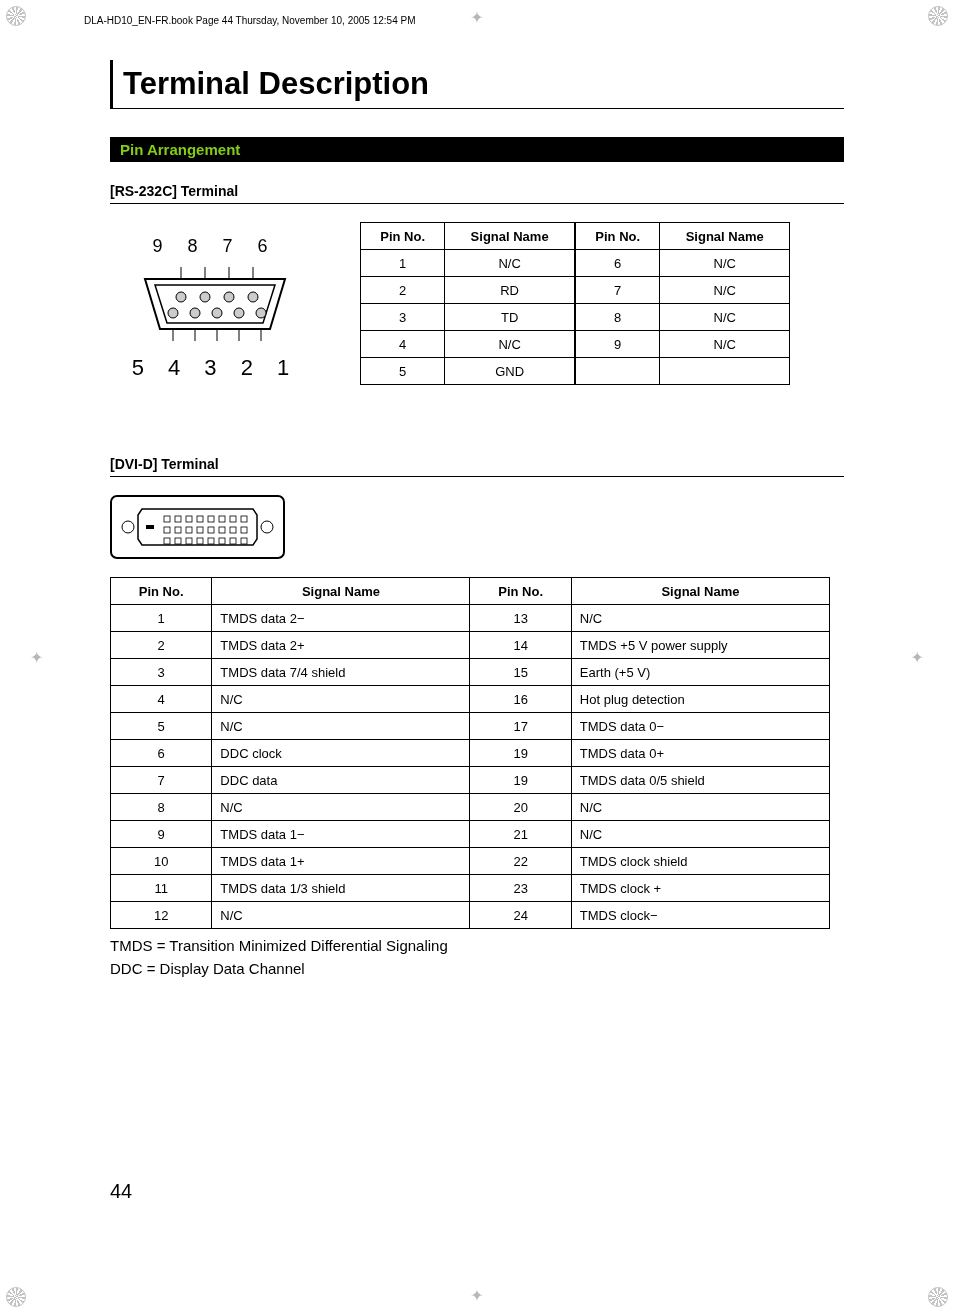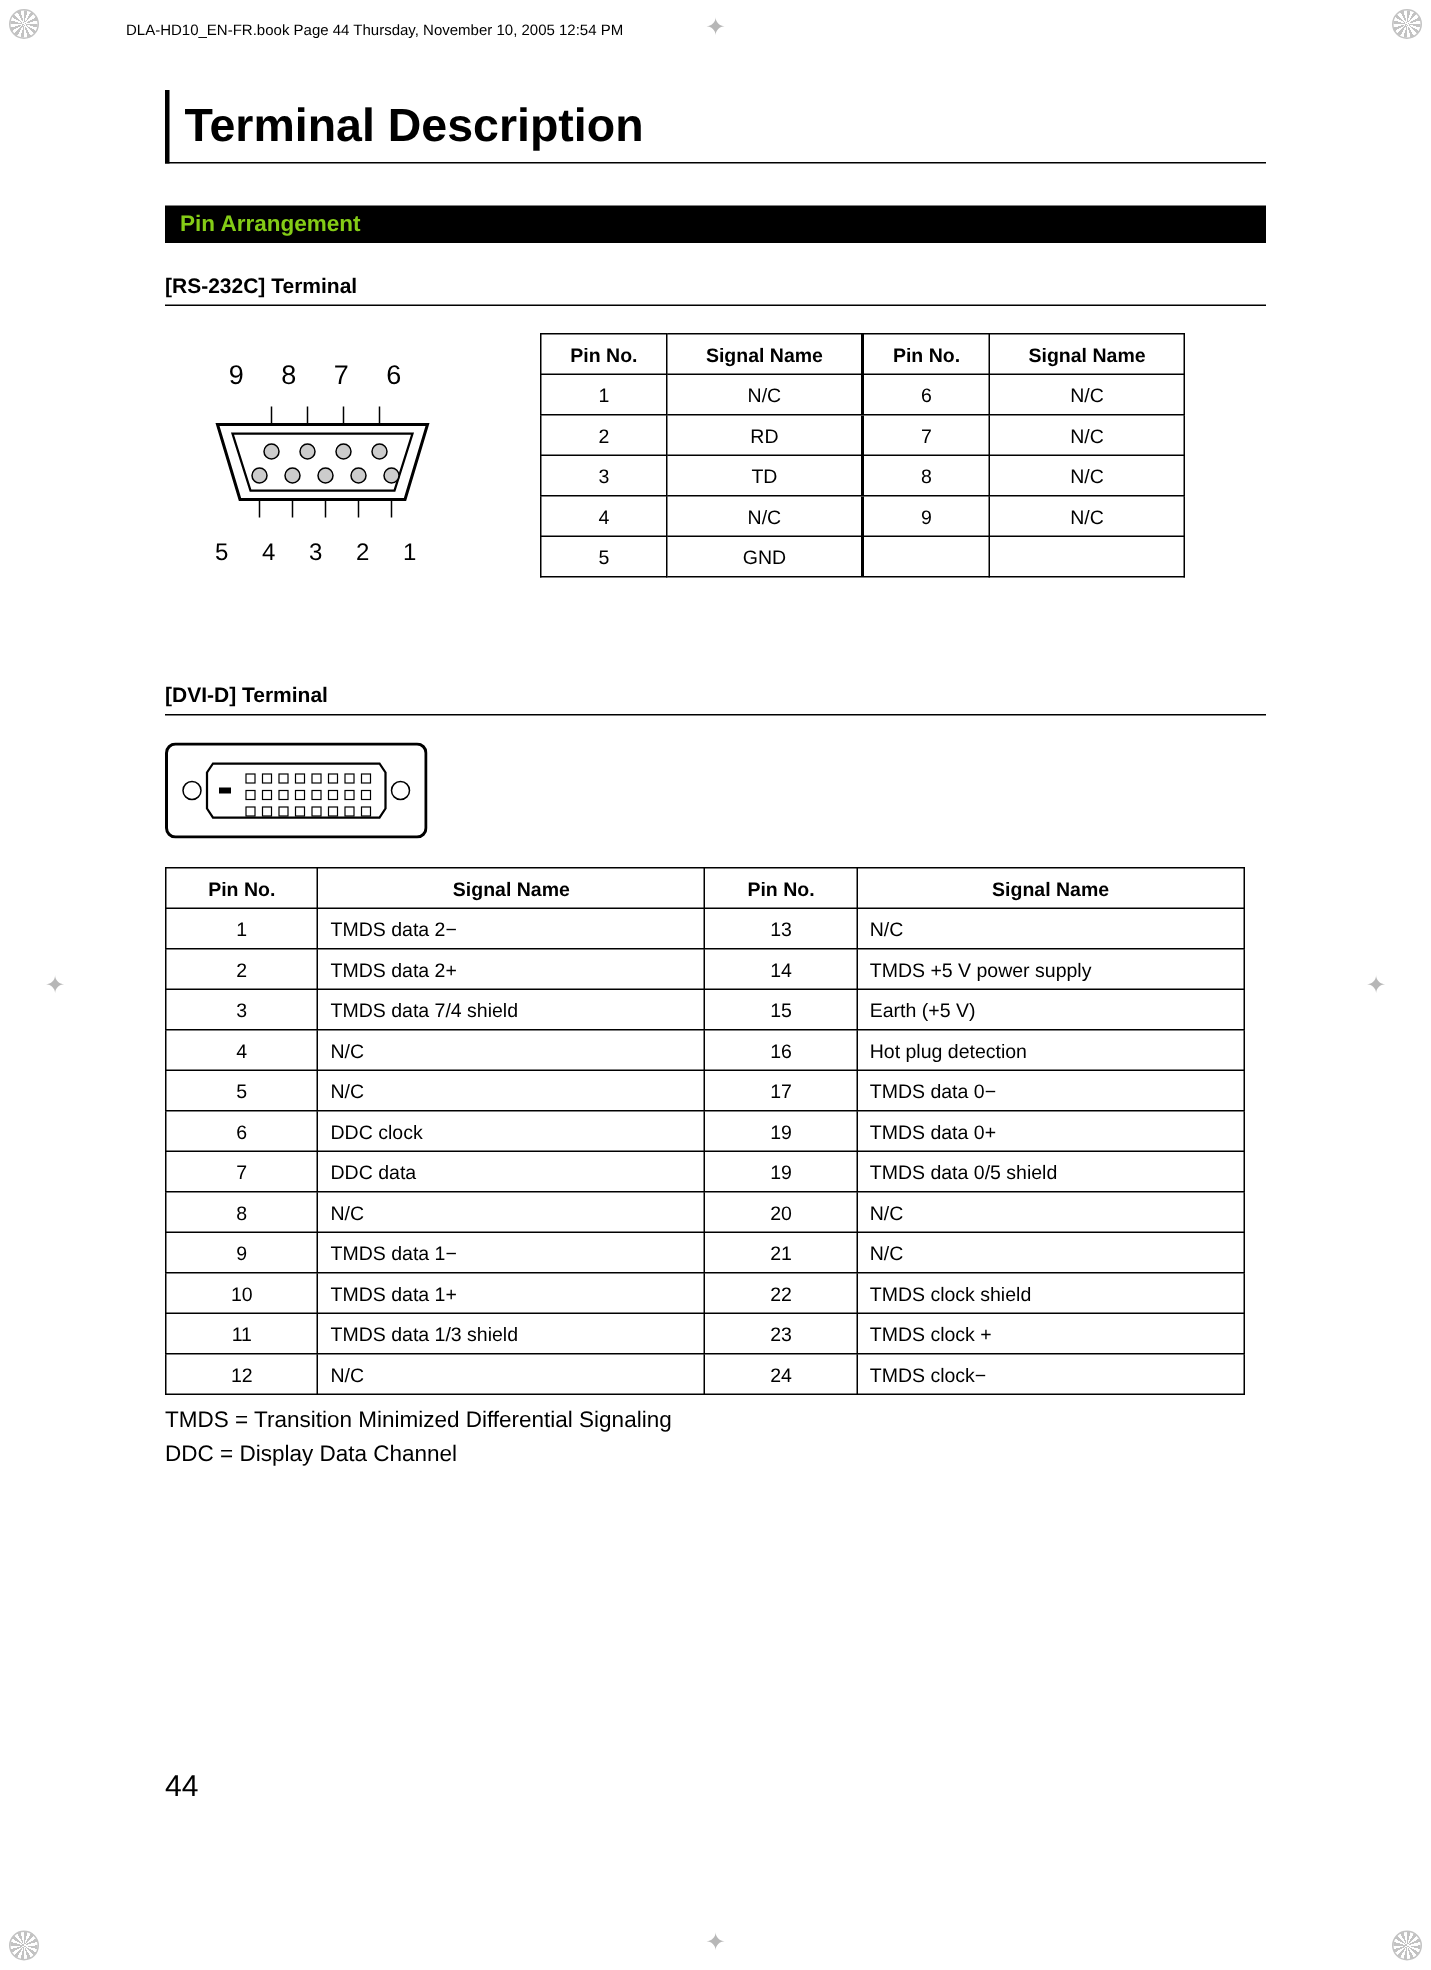--- a/index.html
+++ b/index.html
@@ -135,21 +135,21 @@
           <line x1="38" y1="70" x2="38" y2="82" stroke="#000"></line>
         <circle cx="60" cy="54" r="5" fill="#ccc" stroke="#000"></circle>
           <line x1="60" y1="70" x2="60" y2="82" stroke="#000"></line>
         <circle cx="82" cy="54" r="5" fill="#ccc" stroke="#000"></circle>
           <line x1="82" y1="70" x2="82" y2="82" stroke="#000"></line>
         <circle cx="104" cy="54" r="5" fill="#ccc" stroke="#000"></circle>
           <line x1="104" y1="70" x2="104" y2="82" stroke="#000"></line>
         <circle cx="126" cy="54" r="5" fill="#ccc" stroke="#000"></circle>
           <line x1="126" y1="70" x2="126" y2="82" stroke="#000"></line>
       </svg>
-      <div style="font-size:16px;letter-spacing:9px;margin-top:2px;">5 4 3 2 1</div>
+      <div style="font-size:22px;letter-spacing:9px;margin-top:2px;">5 4 3 2 1</div>
     </div>
 
     <table class="rs232-table">
       <thead>
           <tr id="rs232-head">
             <th>Pin No.</th>
             <th style="border-right: 2px solid rgb(0, 0, 0);">Signal Name</th>
             <th>Pin No.</th>
             <th>Signal Name</th>
           </tr>

